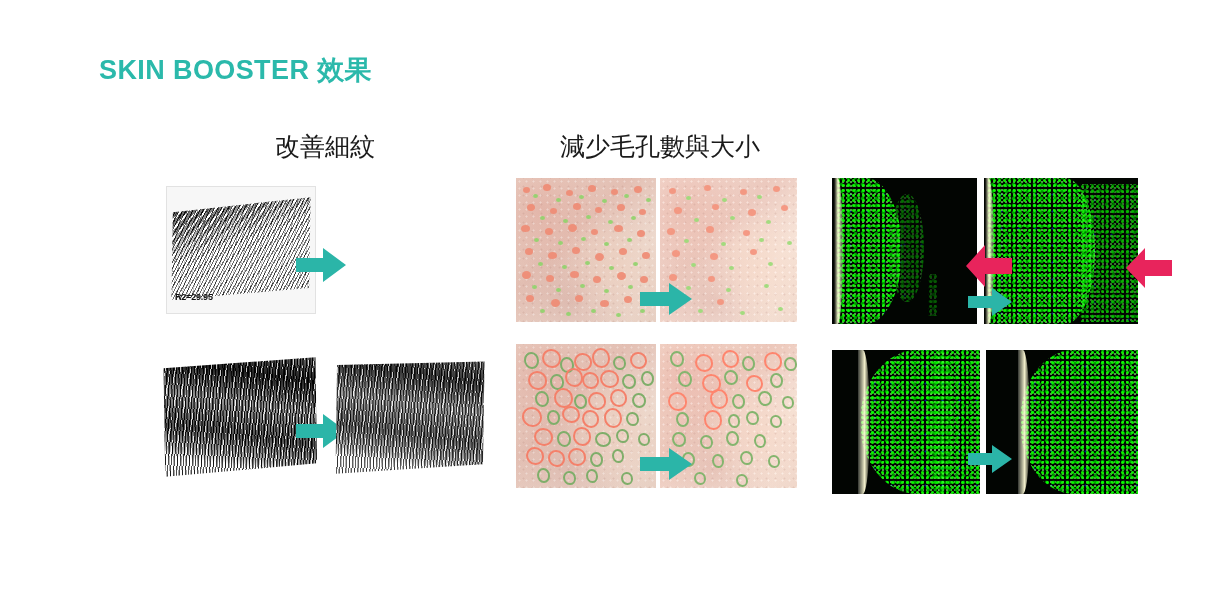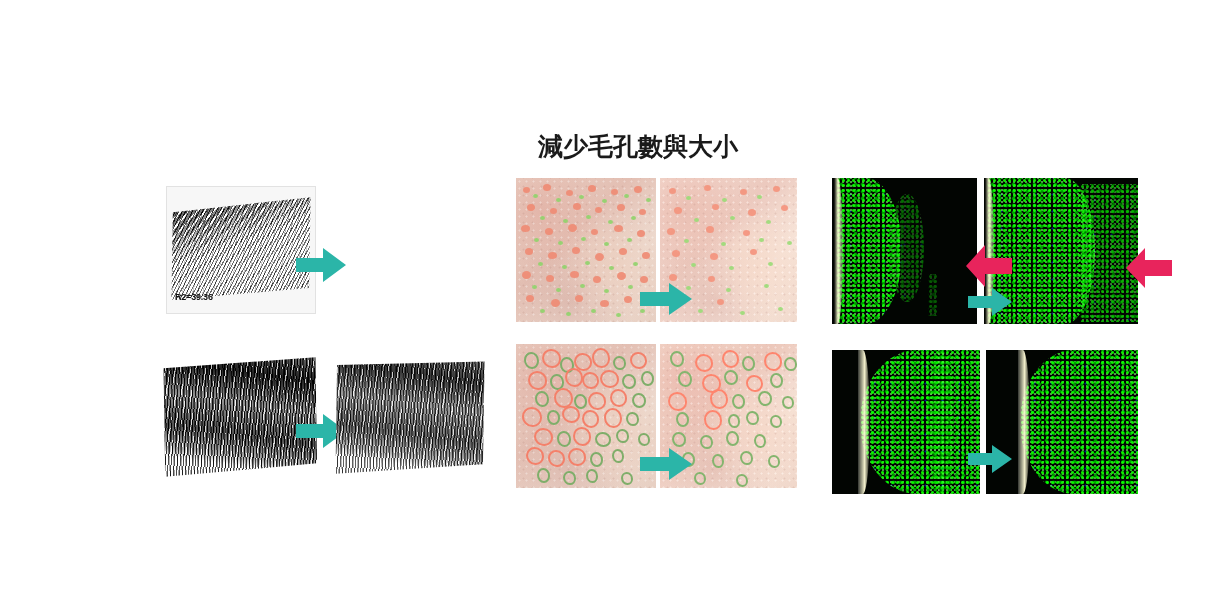--- a/index.html
+++ b/index.html
@@ -25,21 +25,21 @@
   
   .col-heading{
     position:absolute;
     font-size:25px;
     font-weight:500;
     color:#1a1a1a;
     white-space:nowrap;
     text-align:center;
   }
   #heading-0{left:150px;top:130px;width:350px;}
-  #heading-1{left:490px;top:130px;width:296px;font-weight:bold;}
+  #heading-1{left:512px;top:130px;width:296px;}
   #heading-2{left:830px;top:130px;width:310px;}
 
   
   .panel{position:absolute;overflow:hidden;}
   .panel.framed{background:#fbfbfb;border:1px solid #e2e2e2;}
 
   
   .surf{
     position:absolute;inset:0;
     background-color:#f7f7f7;
@@ -128,28 +128,30 @@
 
   
   .arrow{position:absolute;}
   .arrow svg{display:block;}
 </style>
 </head>
 <body>
 
 <div class="slide">
 
-
+  <div class="title">SKIN BOOSTER 效果</div>
+
+  <div class="col-heading" id="heading-0">改善細紋</div>
   <div class="col-heading" id="heading-1">減少毛孔數與大小</div>
 
   <div class="panel framed" id="c1r1-before" style="left:166px;top:186px;width:148px;height:126px;">
     <div class="surf">
       <div class="surf-img surf-a" style="left:3px;top:8px;width:142px;height:108px;"></div>
     </div>
-    <div class="r2-label" style="left:8px;bottom:11px;">R2=39.36</div>
+    <div class="r2-label" style="left:8px;bottom:11px;">R2=29.95</div>
   </div>
 
   <div class="arrow" style="left:296px;top:248px;">
     <svg width="50" height="34" viewBox="0 0 50 34" aria-hidden="true">
       <polygon points="0,10 27,10 27,0 50,17 27,34 27,24 0,24" fill="#2bb5a8"></polygon>
     </svg>
   </div>
 
 
   <div class="panel" id="c1r2-before" style="left:162px;top:352px;width:155px;height:130px;">

